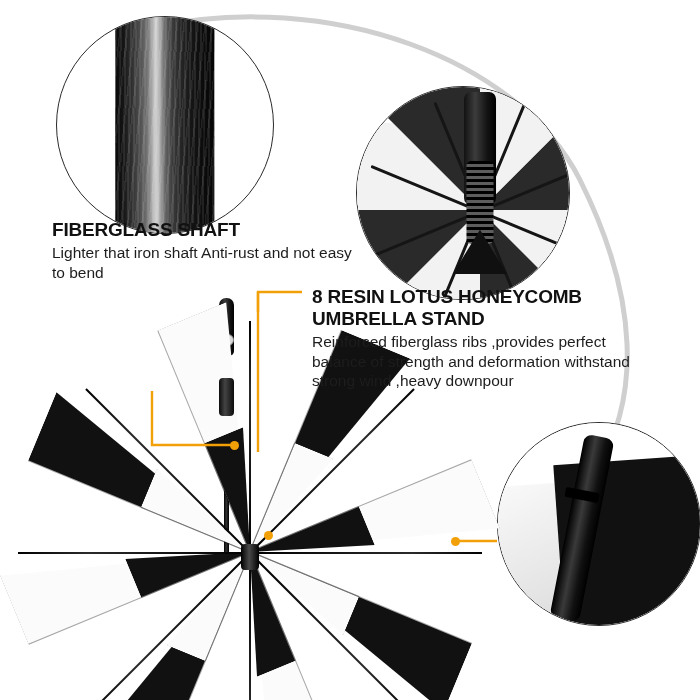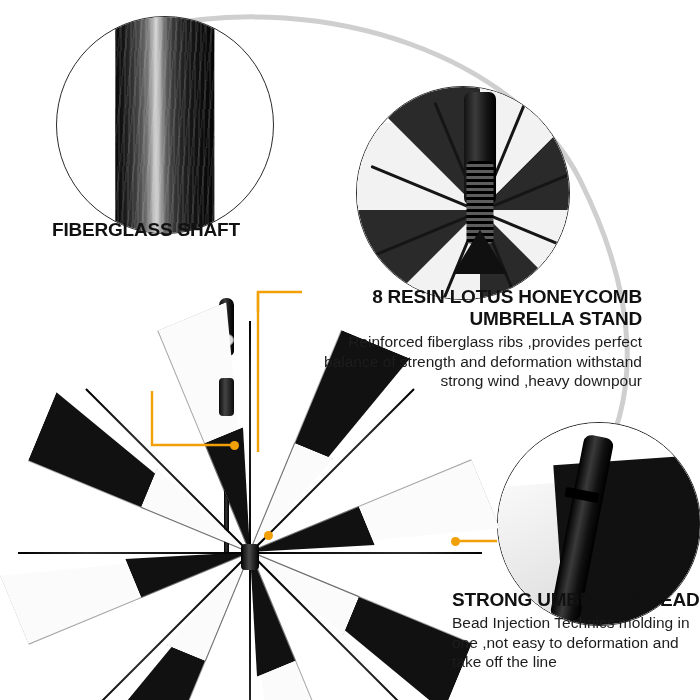--- a/index.html
+++ b/index.html
@@ -152,21 +152,21 @@
   .callout{position:absolute;}
   .callout h2{
     margin:0 0 2px 0;
     font-size:19px;line-height:22px;font-weight:bold;
     letter-spacing:-.2px;color:#111;
   }
   .callout p{
     margin:0;font-size:15.5px;line-height:19.5px;color:#1d1d1d;
   }
   #co-shaft{left:52px;top:219px;width:300px;}
-  #co-stand{left:312px;top:286px;width:330px;text-align:right;}
+  #co-stand{left:312px;top:286px;width:330px;}
   #co-bead{left:452px;top:589px;width:248px;}
 </style>
 </head>
 <body>
 
 <div class="stage">
 
   <svg class="arcs" viewBox="0 0 700 700">
     <path d="M 150 28 C 330 -12 520 60 580 180 C 640 300 640 400 596 470" fill="none" stroke="#cfcfcf" stroke-width="5" stroke-linecap="round"></path>
   </svg>
@@ -295,25 +295,22 @@
     <polyline points="152,391 152,445 234,445" fill="none" stroke="#F2A007" stroke-width="2.4"></polyline>
     <line x1="268" y1="534" x2="268" y2="534" stroke="#F2A007" stroke-width="2.4"></line>
     <polyline points="455,541 497,541" fill="none" stroke="#F2A007" stroke-width="2.4"></polyline>
   </svg>
   <div class="dot" style="left:230px;top:441px"></div>
   <div class="dot" style="left:264px;top:531px"></div>
   <div class="dot" style="left:451px;top:537px"></div>
 
   <div class="callout" id="co-shaft">
     <h2>FIBERGLASS SHAFT</h2>
+    <p>Lighter that iron shaft Anti-rust and not easy to bend</p>
   </div>
 
   <div class="callout" id="co-stand">
     <h2>8 RESIN LOTUS HONEYCOMB UMBRELLA STAND</h2>
     <p>Reinforced fiberglass ribs ,provides perfect balance of strength and deformation withstand strong wind ,heavy downpour</p>
   </div>
 
-  <div class="callout" id="co-bead">
-    <h2>STRONG UMBRELLA BEAD</h2>
-    <p>Bead Injection Technics molding in one ,not easy to deformation and take off the line</p>
-  </div>
 
 </div>
 
 </body></html>

